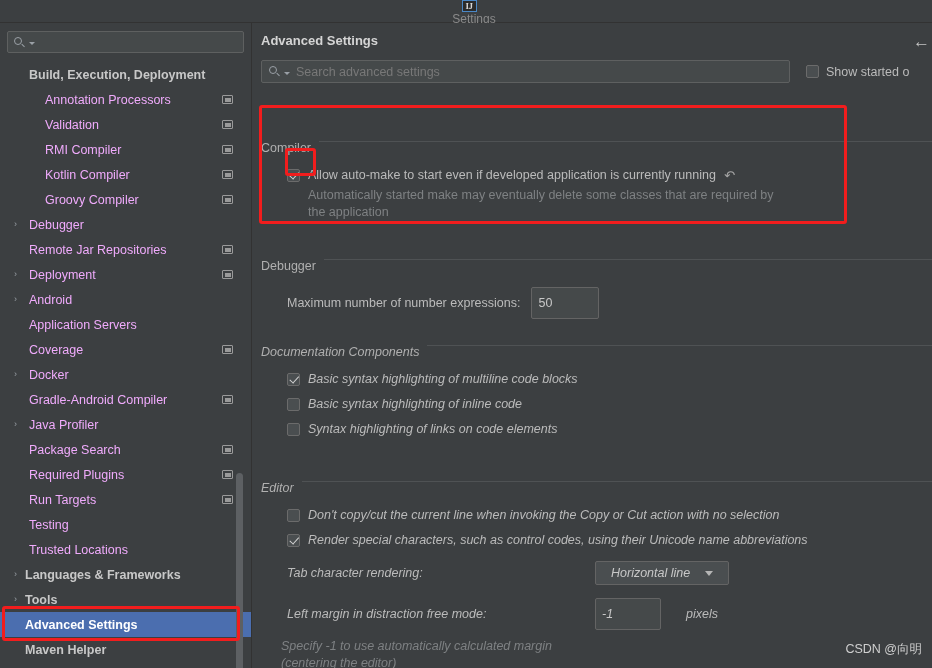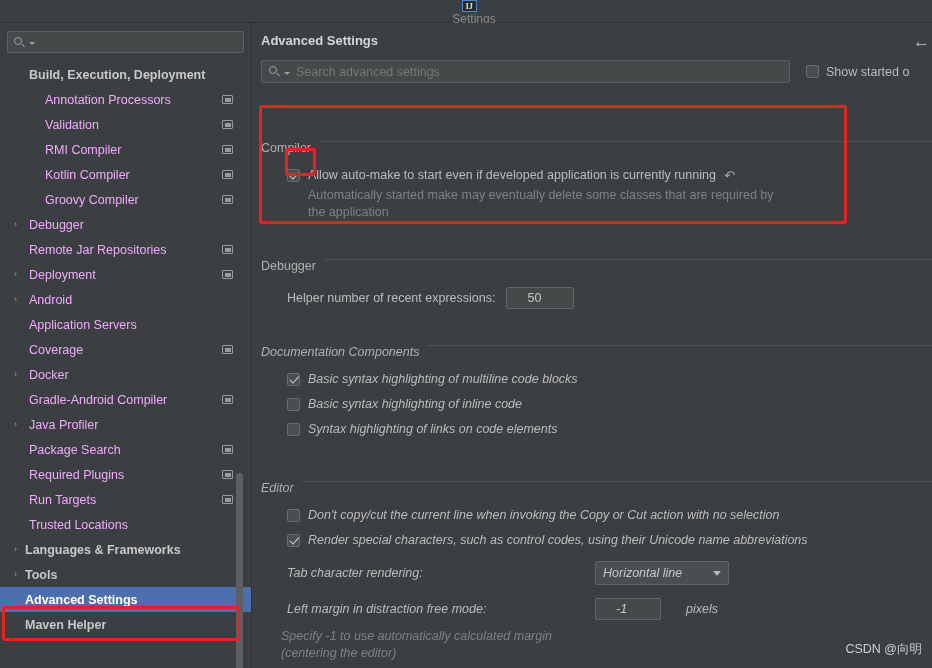--- a/index.html
+++ b/index.html
@@ -306,47 +306,47 @@
     align-items: center;
     margin-top: 12px;
     margin-left: 26px;
   }
   .field-row .f-label {
     font-size: 12.5px;
     color: #bbbbbb;
     white-space: nowrap;
   }
   .text-input {
-    height: 22px;
+    height: 32px;
     background: #45494a;
     border: 1px solid #646464;
     border-radius: 2px;
     color: #c8c8c8;
     font-size: 12.5px;
     display: flex;
     align-items: center;
-    padding: 0 20px;
+    padding: 0 6px;
     box-sizing: border-box;
     font-family: "Liberation Sans", sans-serif;
   }
   .unit {
     margin-left: 25px;
     font-size: 12.5px;
     color: #bbbbbb;
   }
   .combo {
     height: 24px;
     width: 134px;
     background: #4a4e50;
     border: 1px solid #646464;
     border-radius: 2px;
     display: flex;
     align-items: center;
     justify-content: space-between;
-    padding: 0 7px;
+    padding: 0 15px;
     box-sizing: border-box;
     color: #c8c8c8;
     font-size: 12.5px;
   }
   .combo .arr {
     width: 0; height: 0;
     border-left: 4.5px solid transparent;
     border-right: 4.5px solid transparent;
     border-top: 5px solid #b5b5b5;
   }
@@ -476,20 +476,24 @@
           <span class="label lbl-ind-1">Required Plugins</span>
           <span class="copy-badge"></span>
         </div>
         <div class="tree-row">
           <span class="arrow blank">&nbsp;</span>
           <span class="label lbl-ind-1">Run Targets</span>
           <span class="copy-badge"></span>
         </div>
         <div class="tree-row">
           <span class="arrow blank">&nbsp;</span>
+          <span class="label lbl-ind-1">Testing</span>
+        </div>
+        <div class="tree-row">
+          <span class="arrow blank">&nbsp;</span>
           <span class="label lbl-ind-1">Trusted Locations</span>
         </div>
         <div class="tree-row group">
           <span class="arrow">›</span>
           <span class="label lbl-ind-0">Languages &amp; Frameworks</span>
         </div>
         <div class="tree-row group">
           <span class="arrow">›</span>
           <span class="label lbl-ind-0">Tools</span>
         </div>
@@ -540,21 +544,21 @@
       </div>
       <div class="hint">Automatically started make may eventually delete some classes that are required by the application</div>
     </div>
 
     <div class="section" style="top:236px;">
       <div class="sec-head">
         <span class="sec-label">Debugger</span>
         <span class="rule"></span>
       </div>
       <div class="field-row">
-        <span class="f-label">Helper number of recent expressions:</span>
+        <span class="f-label">Maximum number of number expressions:</span>
         <span class="text-input" style="width:68px;margin-left:11px;">50</span>
       </div>
     </div>
 
     <div class="section" style="top:322px;font-style:italic;">
       <div class="sec-head">
         <span class="sec-label">Documentation Components</span>
         <span class="rule"></span>
       </div>
       <div class="opt-row">

